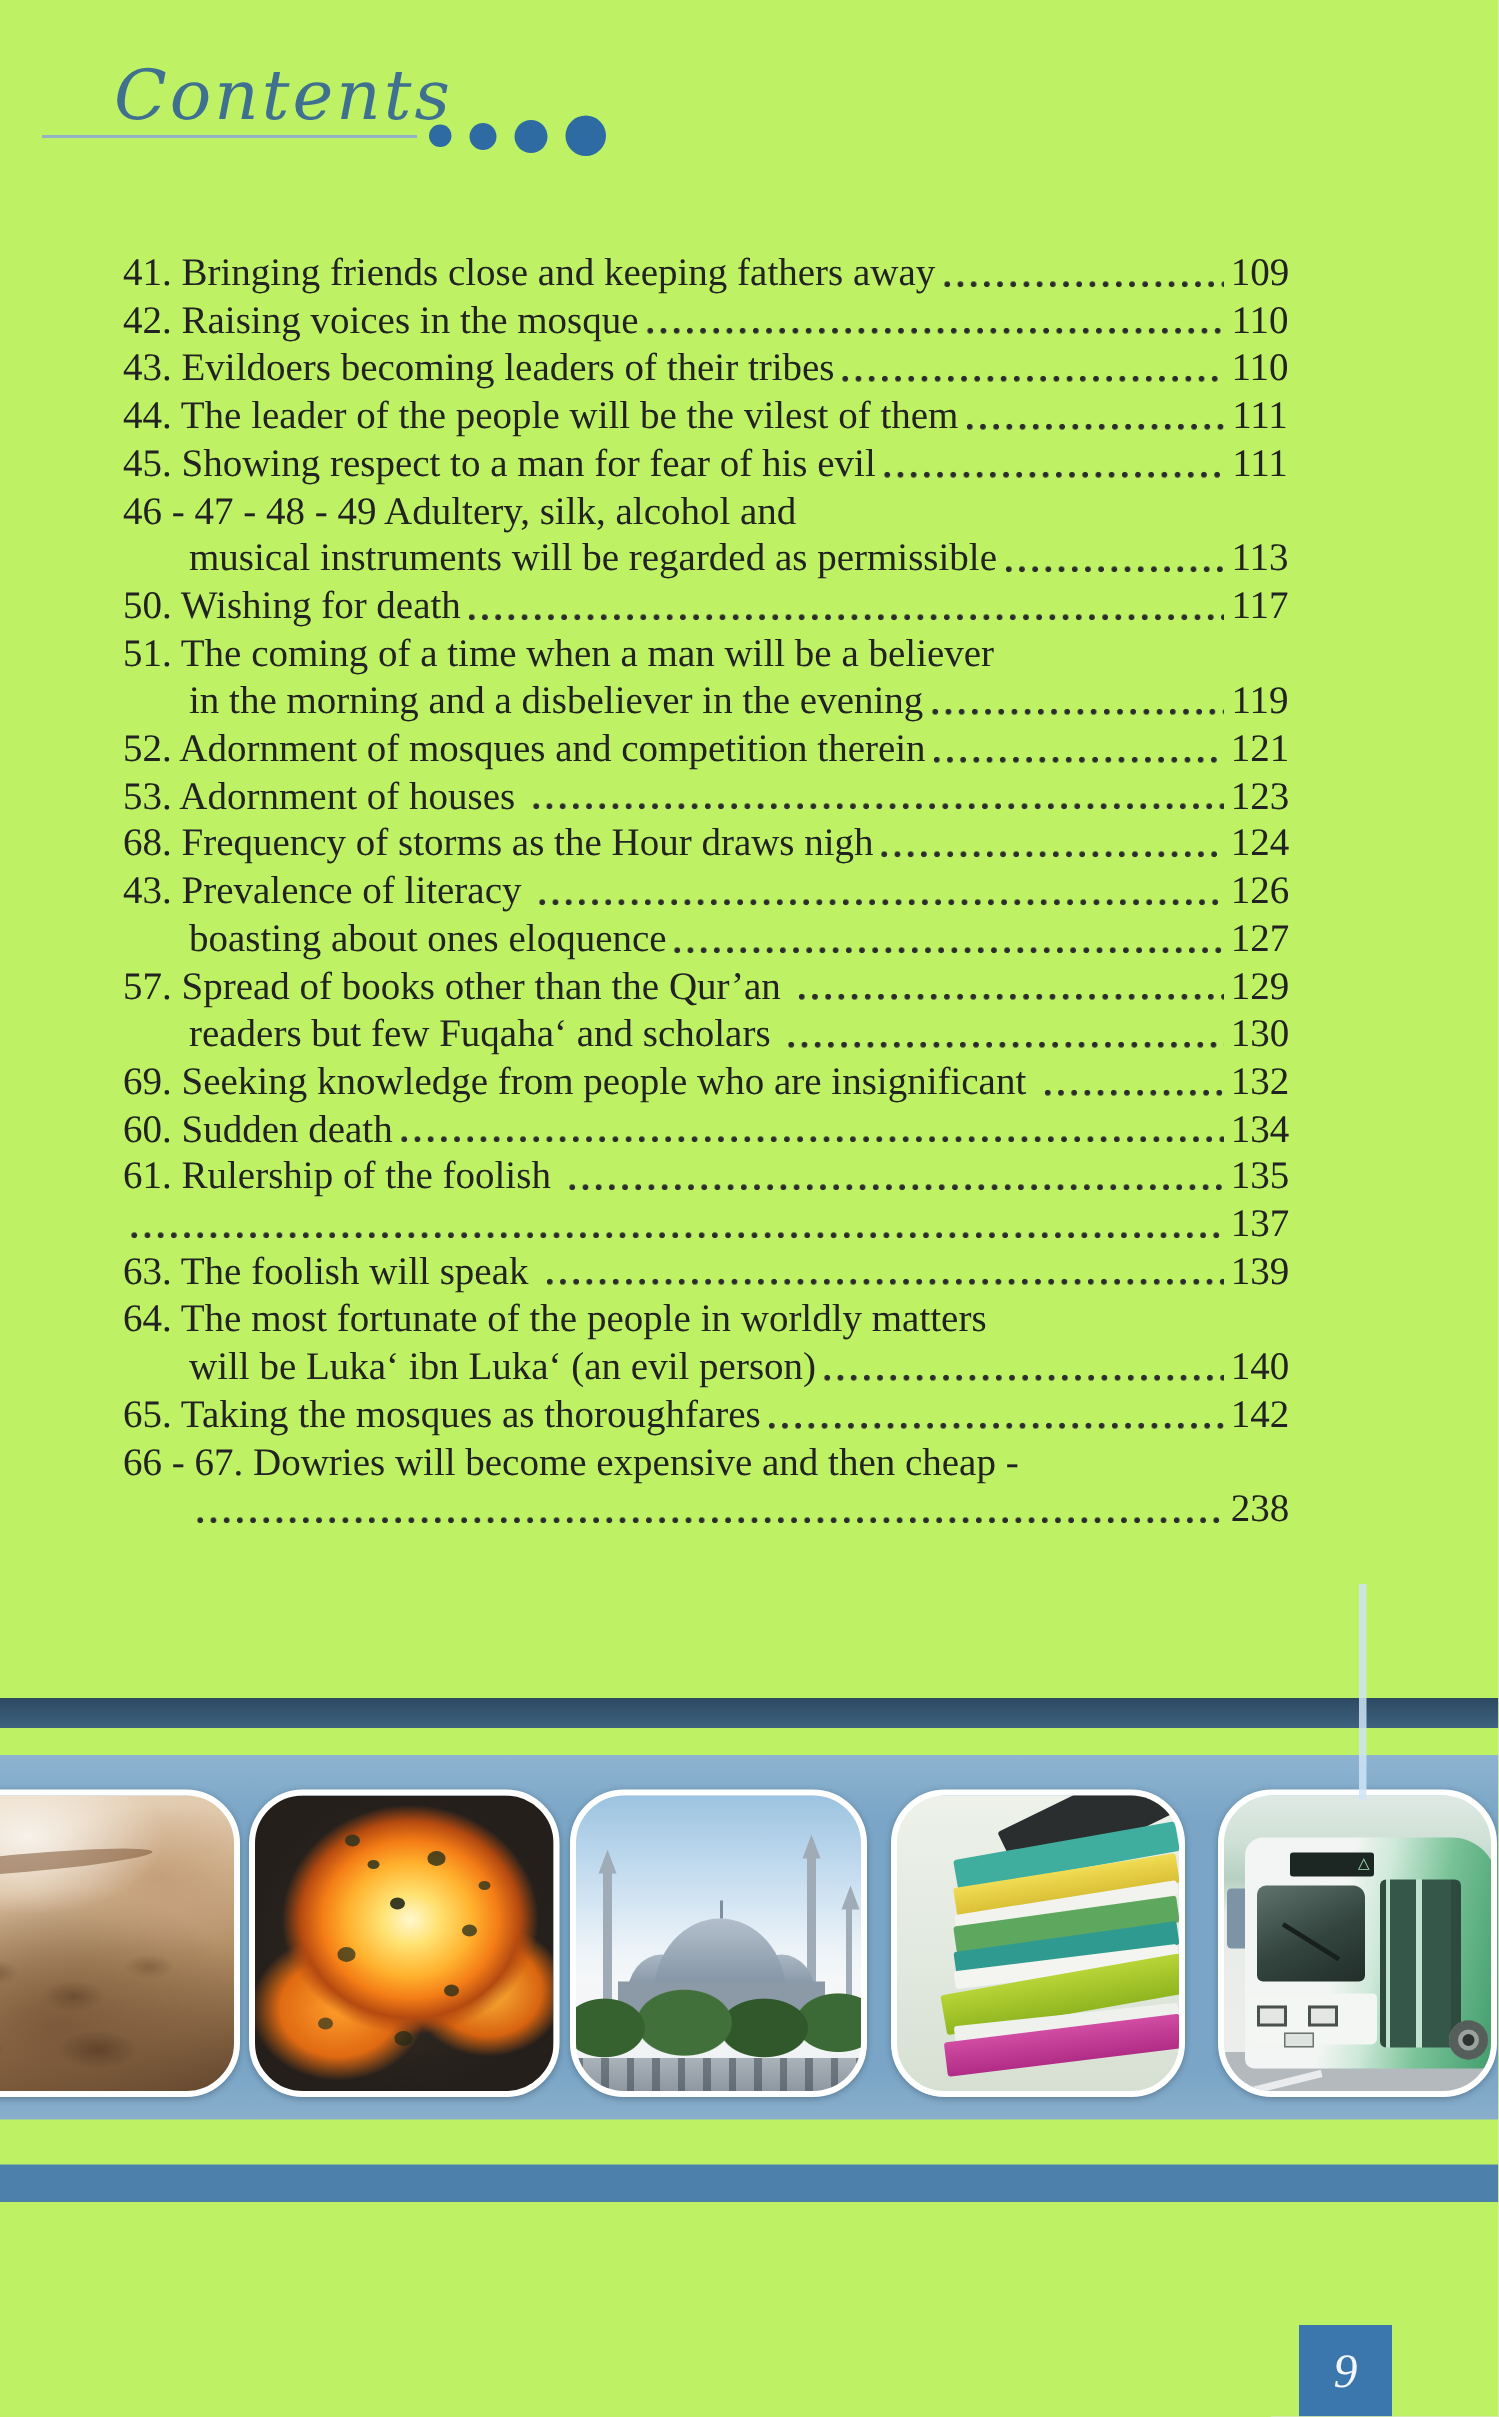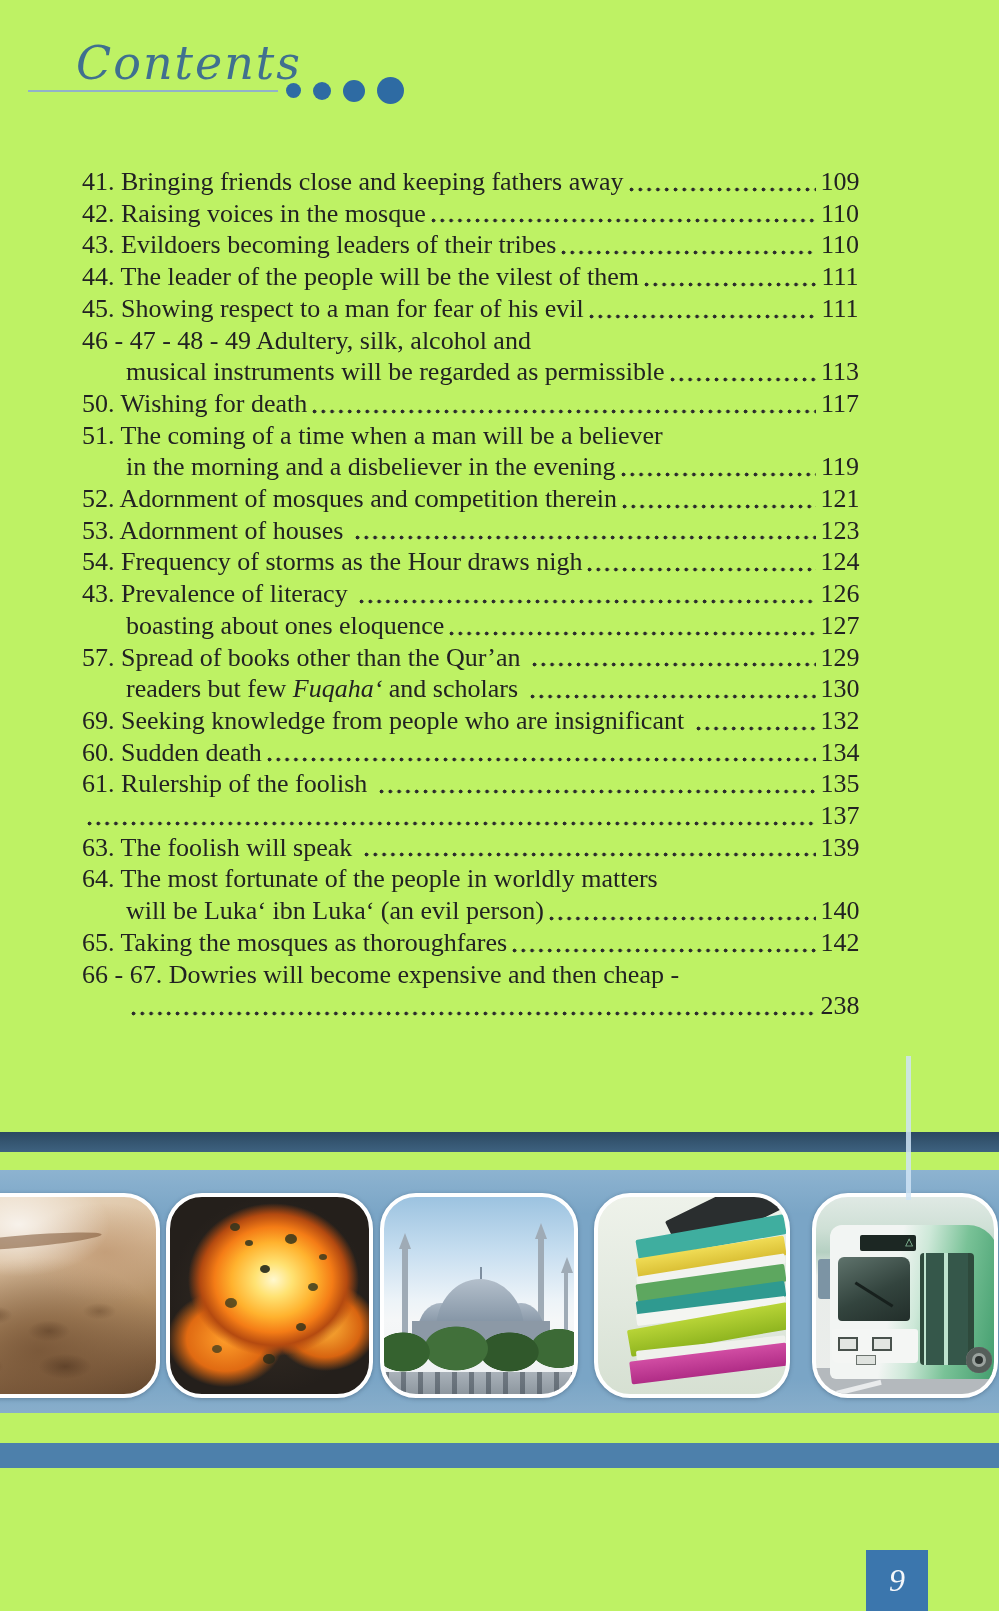--- a/index.html
+++ b/index.html
@@ -30,21 +30,21 @@
   .dot.d4 { width:27px; height:27px; }
 
   
   .toc {
     position:absolute; left:82px; top:166px; width:781px;
     font-size:26px; line-height:31.7px; color:#222;
   }
   .row { display:flex; align-items:baseline; }
   .row.indent { padding-left:44px; }
   .t { flex:0 0 auto; white-space:pre;text-align:right; }
-  .t .it { font-style:italic; }
+  .t .it { }
   .leader {
     flex:1 1 auto; min-width:14px; align-self:flex-end;
     height:5px; margin:0 1px 6px 5px;
     background-image:radial-gradient(circle at 2.5px 2.5px, #2c2c2c 1.7px, rgba(0,0,0,0) 2.2px);
     background-size:8.8px 5px; background-repeat:repeat-x;
   }
   .pg { flex:0 0 auto; width:46px; text-align:center; }
 
   
   .stripe-dark {
@@ -253,21 +253,21 @@
         <span class="t"><span>52. Adornment of mosques and competition therein</span></span>
         <span class="leader"></span>
         <span class="pg">121</span>
       </div>
       <div class="row">
         <span class="t"><span>53. Adornment of houses </span></span>
         <span class="leader"></span>
         <span class="pg">123</span>
       </div>
       <div class="row">
-        <span class="t"><span>54. Frequency of storms as the Hour draws nigh</span></span>
+        <span class="t"><span>68. Frequency of storms as the Hour draws nigh</span></span>
         <span class="leader"></span>
         <span class="pg">124</span>
       </div>
       <div class="row">
         <span class="t"><span>43. Prevalence of literacy </span></span>
         <span class="leader"></span>
         <span class="pg">126</span>
       </div>
       <div class="row indent">
         <span class="t"><span>boasting about ones eloquence</span></span>

